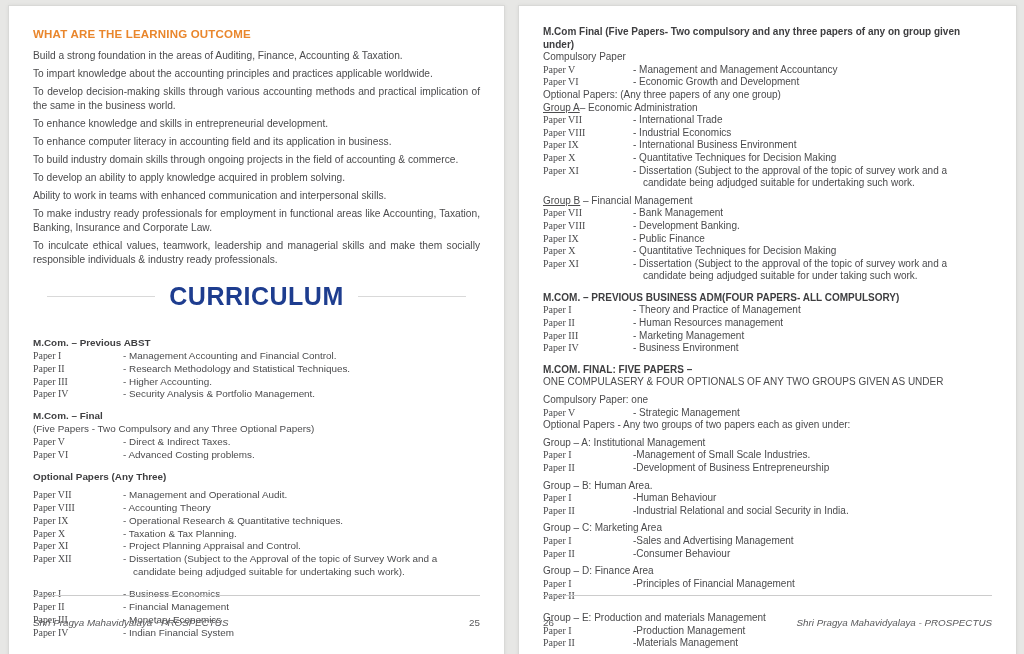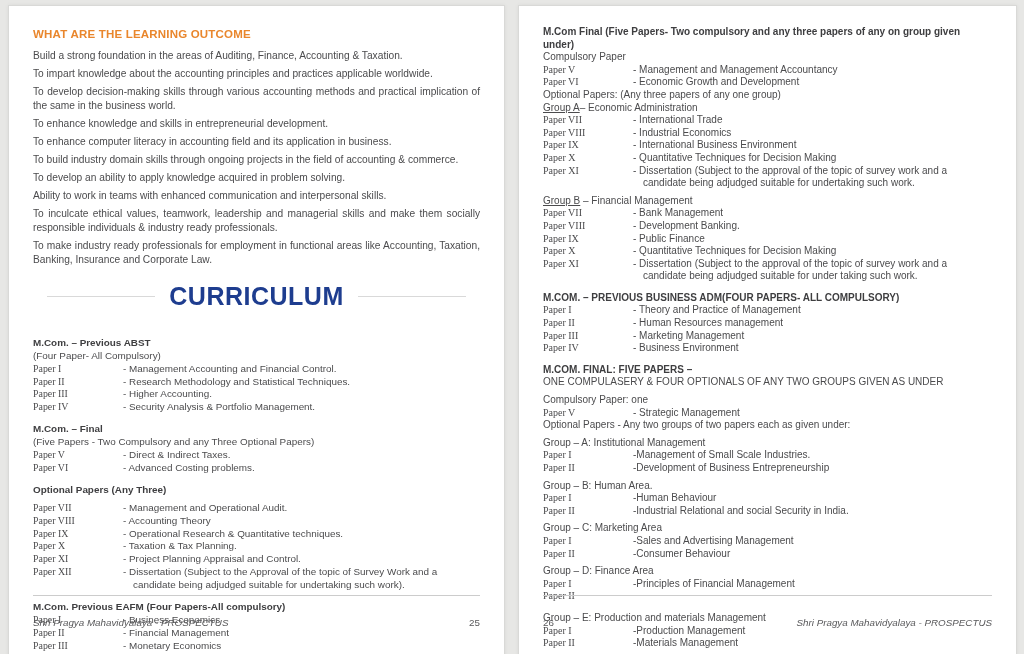--- a/index.html
+++ b/index.html
@@ -128,33 +128,32 @@
       <div class="lo-heading">WHAT ARE THE LEARNING OUTCOME</div>
       <div id="outcomes">
           <p class="outcome">Build a strong foundation in the areas of Auditing, Finance, Accounting &amp; Taxation.</p>
           <p class="outcome">To impart knowledge about the accounting principles and practices applicable worldwide.</p>
           <p class="outcome">To develop decision-making skills through various accounting methods and practical implication of the same in the business world.</p>
           <p class="outcome">To enhance knowledge and skills in entrepreneurial development.</p>
           <p class="outcome">To enhance computer literacy in accounting field and its application in business.</p>
           <p class="outcome">To build industry domain skills through ongoing projects in the field of accounting &amp; commerce.</p>
           <p class="outcome">To develop an ability to apply knowledge acquired in problem solving.</p>
           <p class="outcome">Ability to work in teams with enhanced communication and interpersonal skills.</p>
+          <p class="outcome">To make industry ready professionals for employment in functional areas like Accounting, Taxation, Banking, Insurance and Corporate Law.</p>
           <p class="outcome">To inculcate ethical values, teamwork, leadership and managerial skills and make them socially responsible individuals &amp; industry ready  professionals.</p>
-          <p class="outcome">To make industry ready professionals for employment in functional areas like Accounting, Taxation, Banking, Insurance and Corporate Law.</p>
         </div>
 
       <div class="curriculum-wrap">
         <div class="curriculum-line"></div>
         <div class="curriculum-title">CURRICULUM</div>
         <div class="curriculum-line"></div>
       </div>
 
       <div id="left-rows" class="rows">
           <div class="row bold-row">M.Com. – Previous ABST</div>
-          <div class="row plain-row">(Four Paper- All Compulsory)</div>
           <div class="row paper-row">
             <span class="paper-label">Paper I</span>
             <span class="paper-desc">- Management Accounting and Financial Control.</span>
           </div>
           <div class="row paper-row">
             <span class="paper-label">Paper II</span>
             <span class="paper-desc">- Research Methodology and Statistical Techniques.</span>
           </div>
           <div class="row paper-row">
             <span class="paper-label">Paper III</span>
@@ -196,21 +195,20 @@
           </div>
           <div class="row paper-row">
             <span class="paper-label">Paper XI</span>
             <span class="paper-desc">- Project Planning Appraisal and Control.</span>
           </div>
           <div class="row paper-row">
             <span class="paper-label">Paper XII</span>
             <span class="paper-desc">- Dissertation (Subject to the Approval of the topic of Survey Work and a candidate being adjudged suitable for undertaking such work).</span>
           </div>
           <div class="gap"></div>
-          <div class="row bold-row">M.Com. Previous EAFM (Four Papers-All compulsory)</div>
           <div class="row paper-row">
             <span class="paper-label">Paper I</span>
             <span class="paper-desc">- Business Economics</span>
           </div>
           <div class="row paper-row">
             <span class="paper-label">Paper II</span>
             <span class="paper-desc">- Financial Management</span>
           </div>
           <div class="row paper-row">
             <span class="paper-label">Paper III</span>

